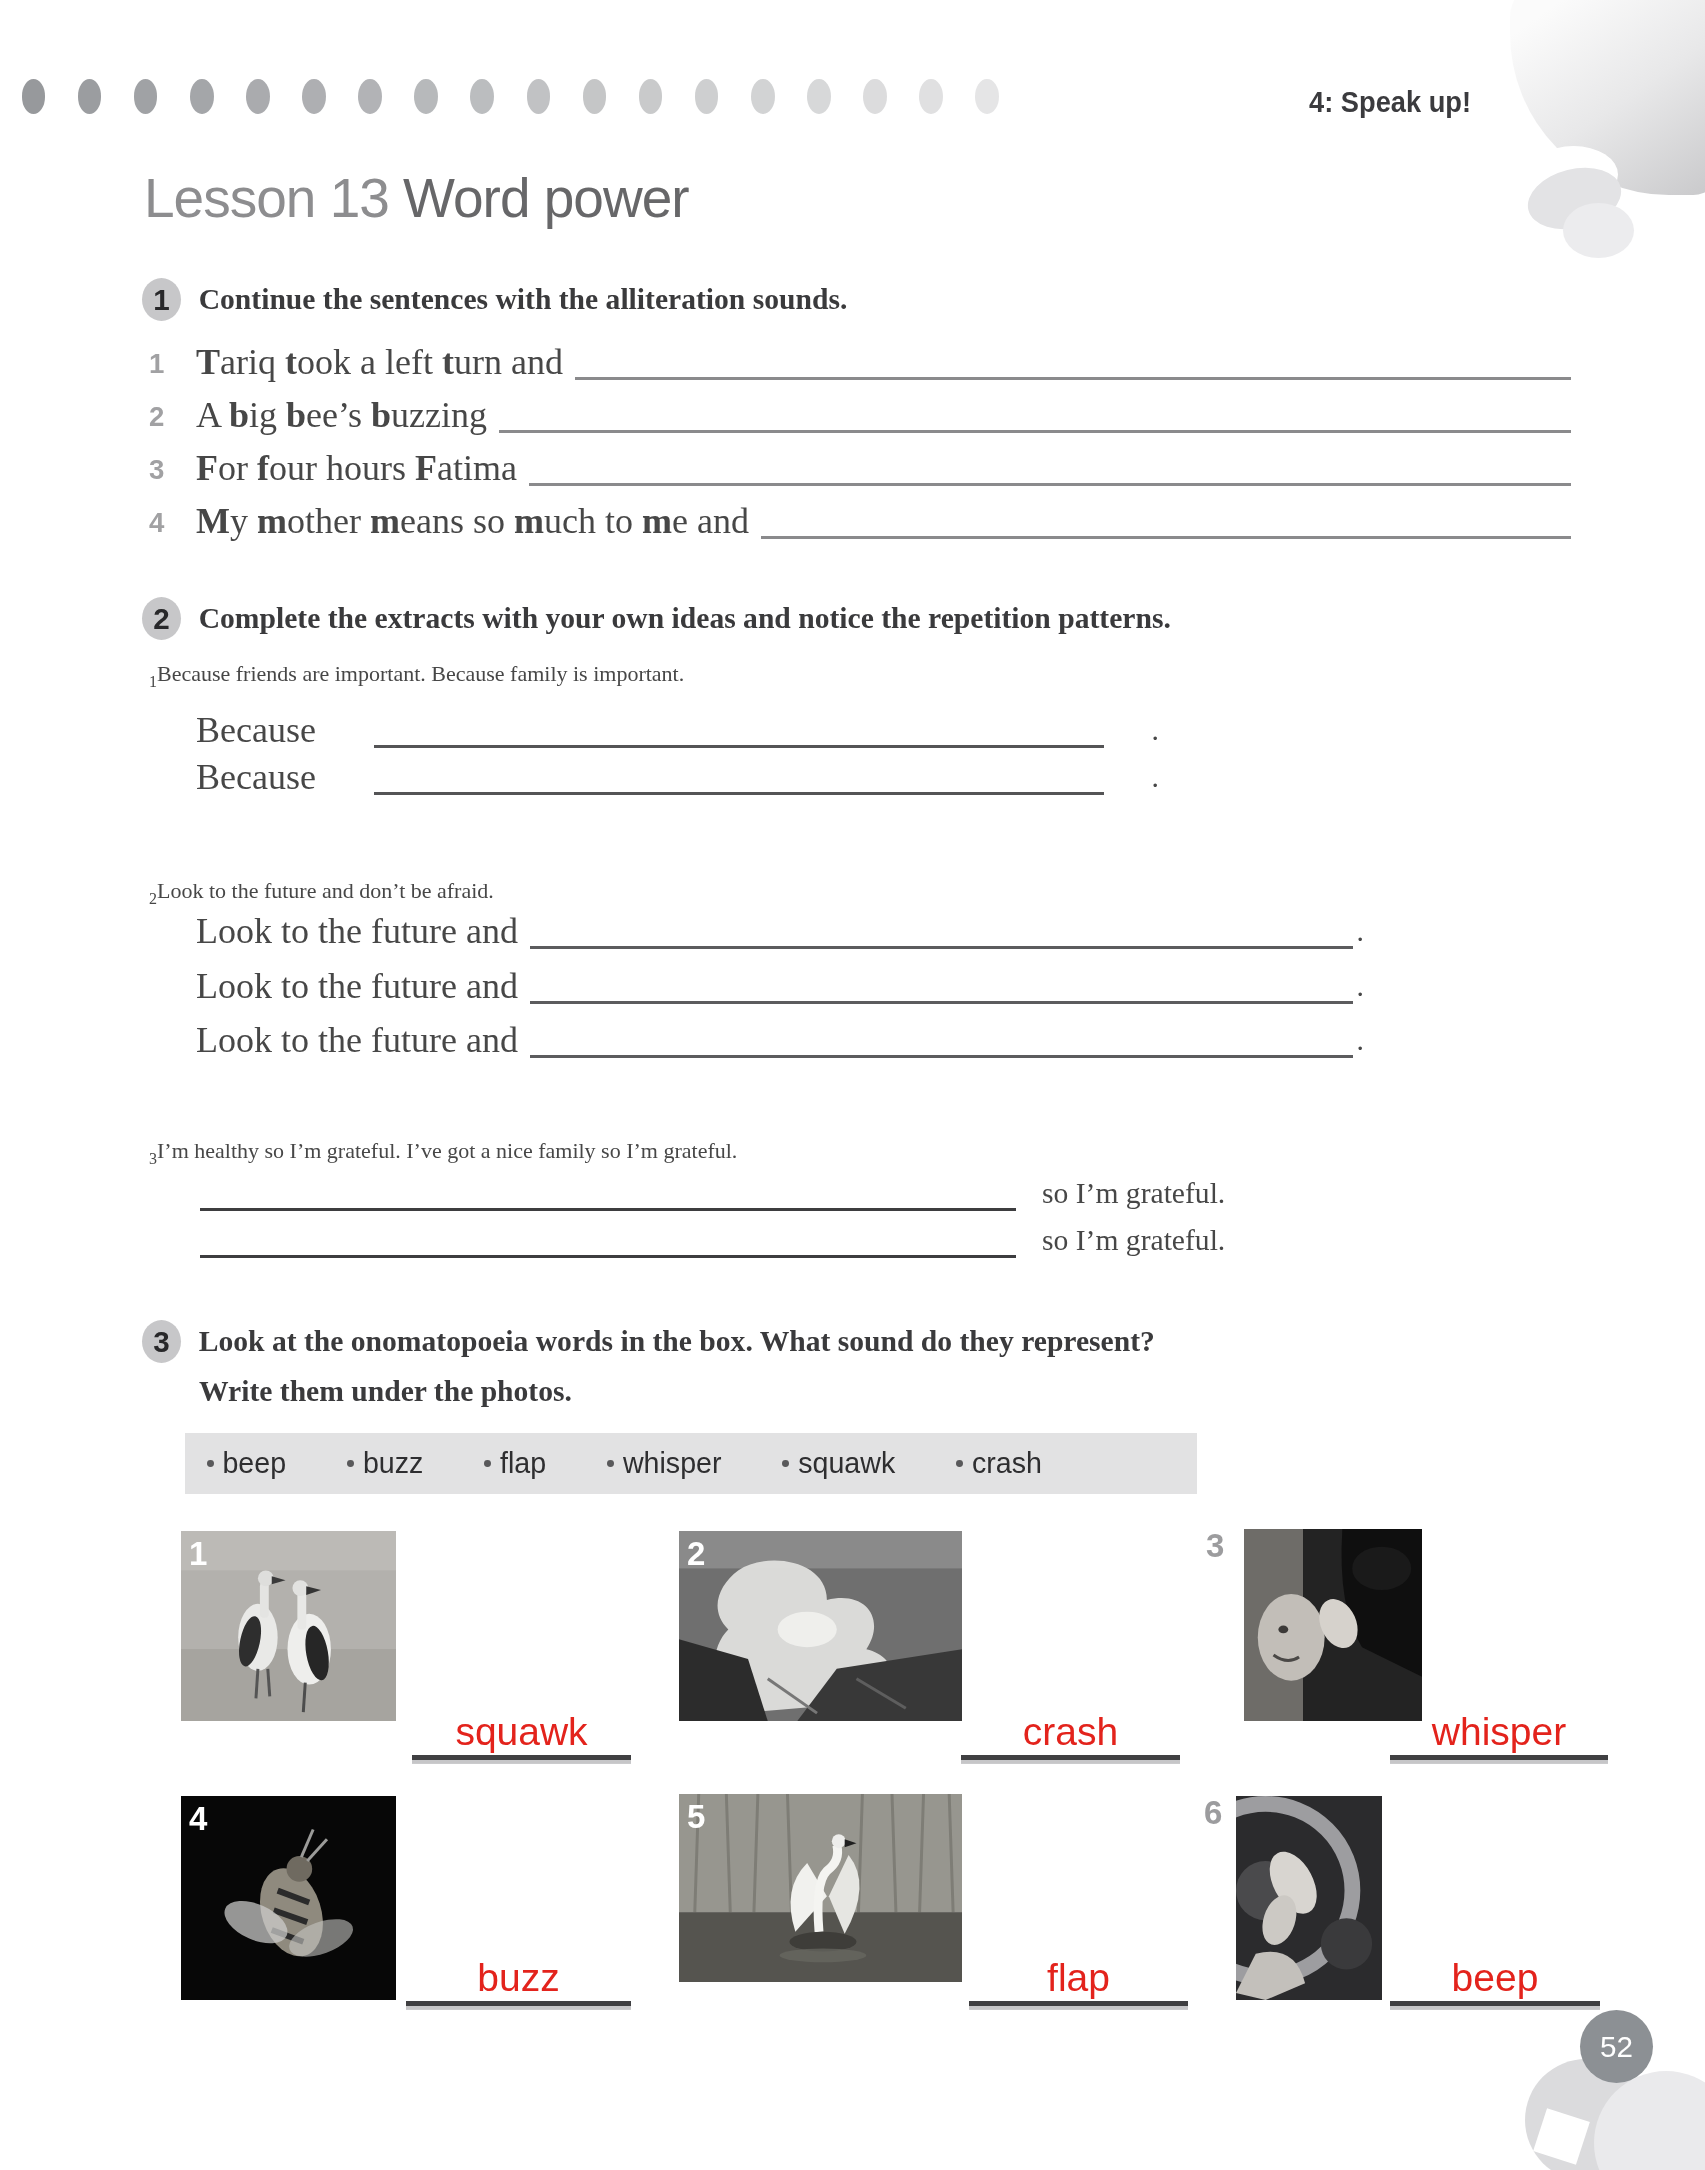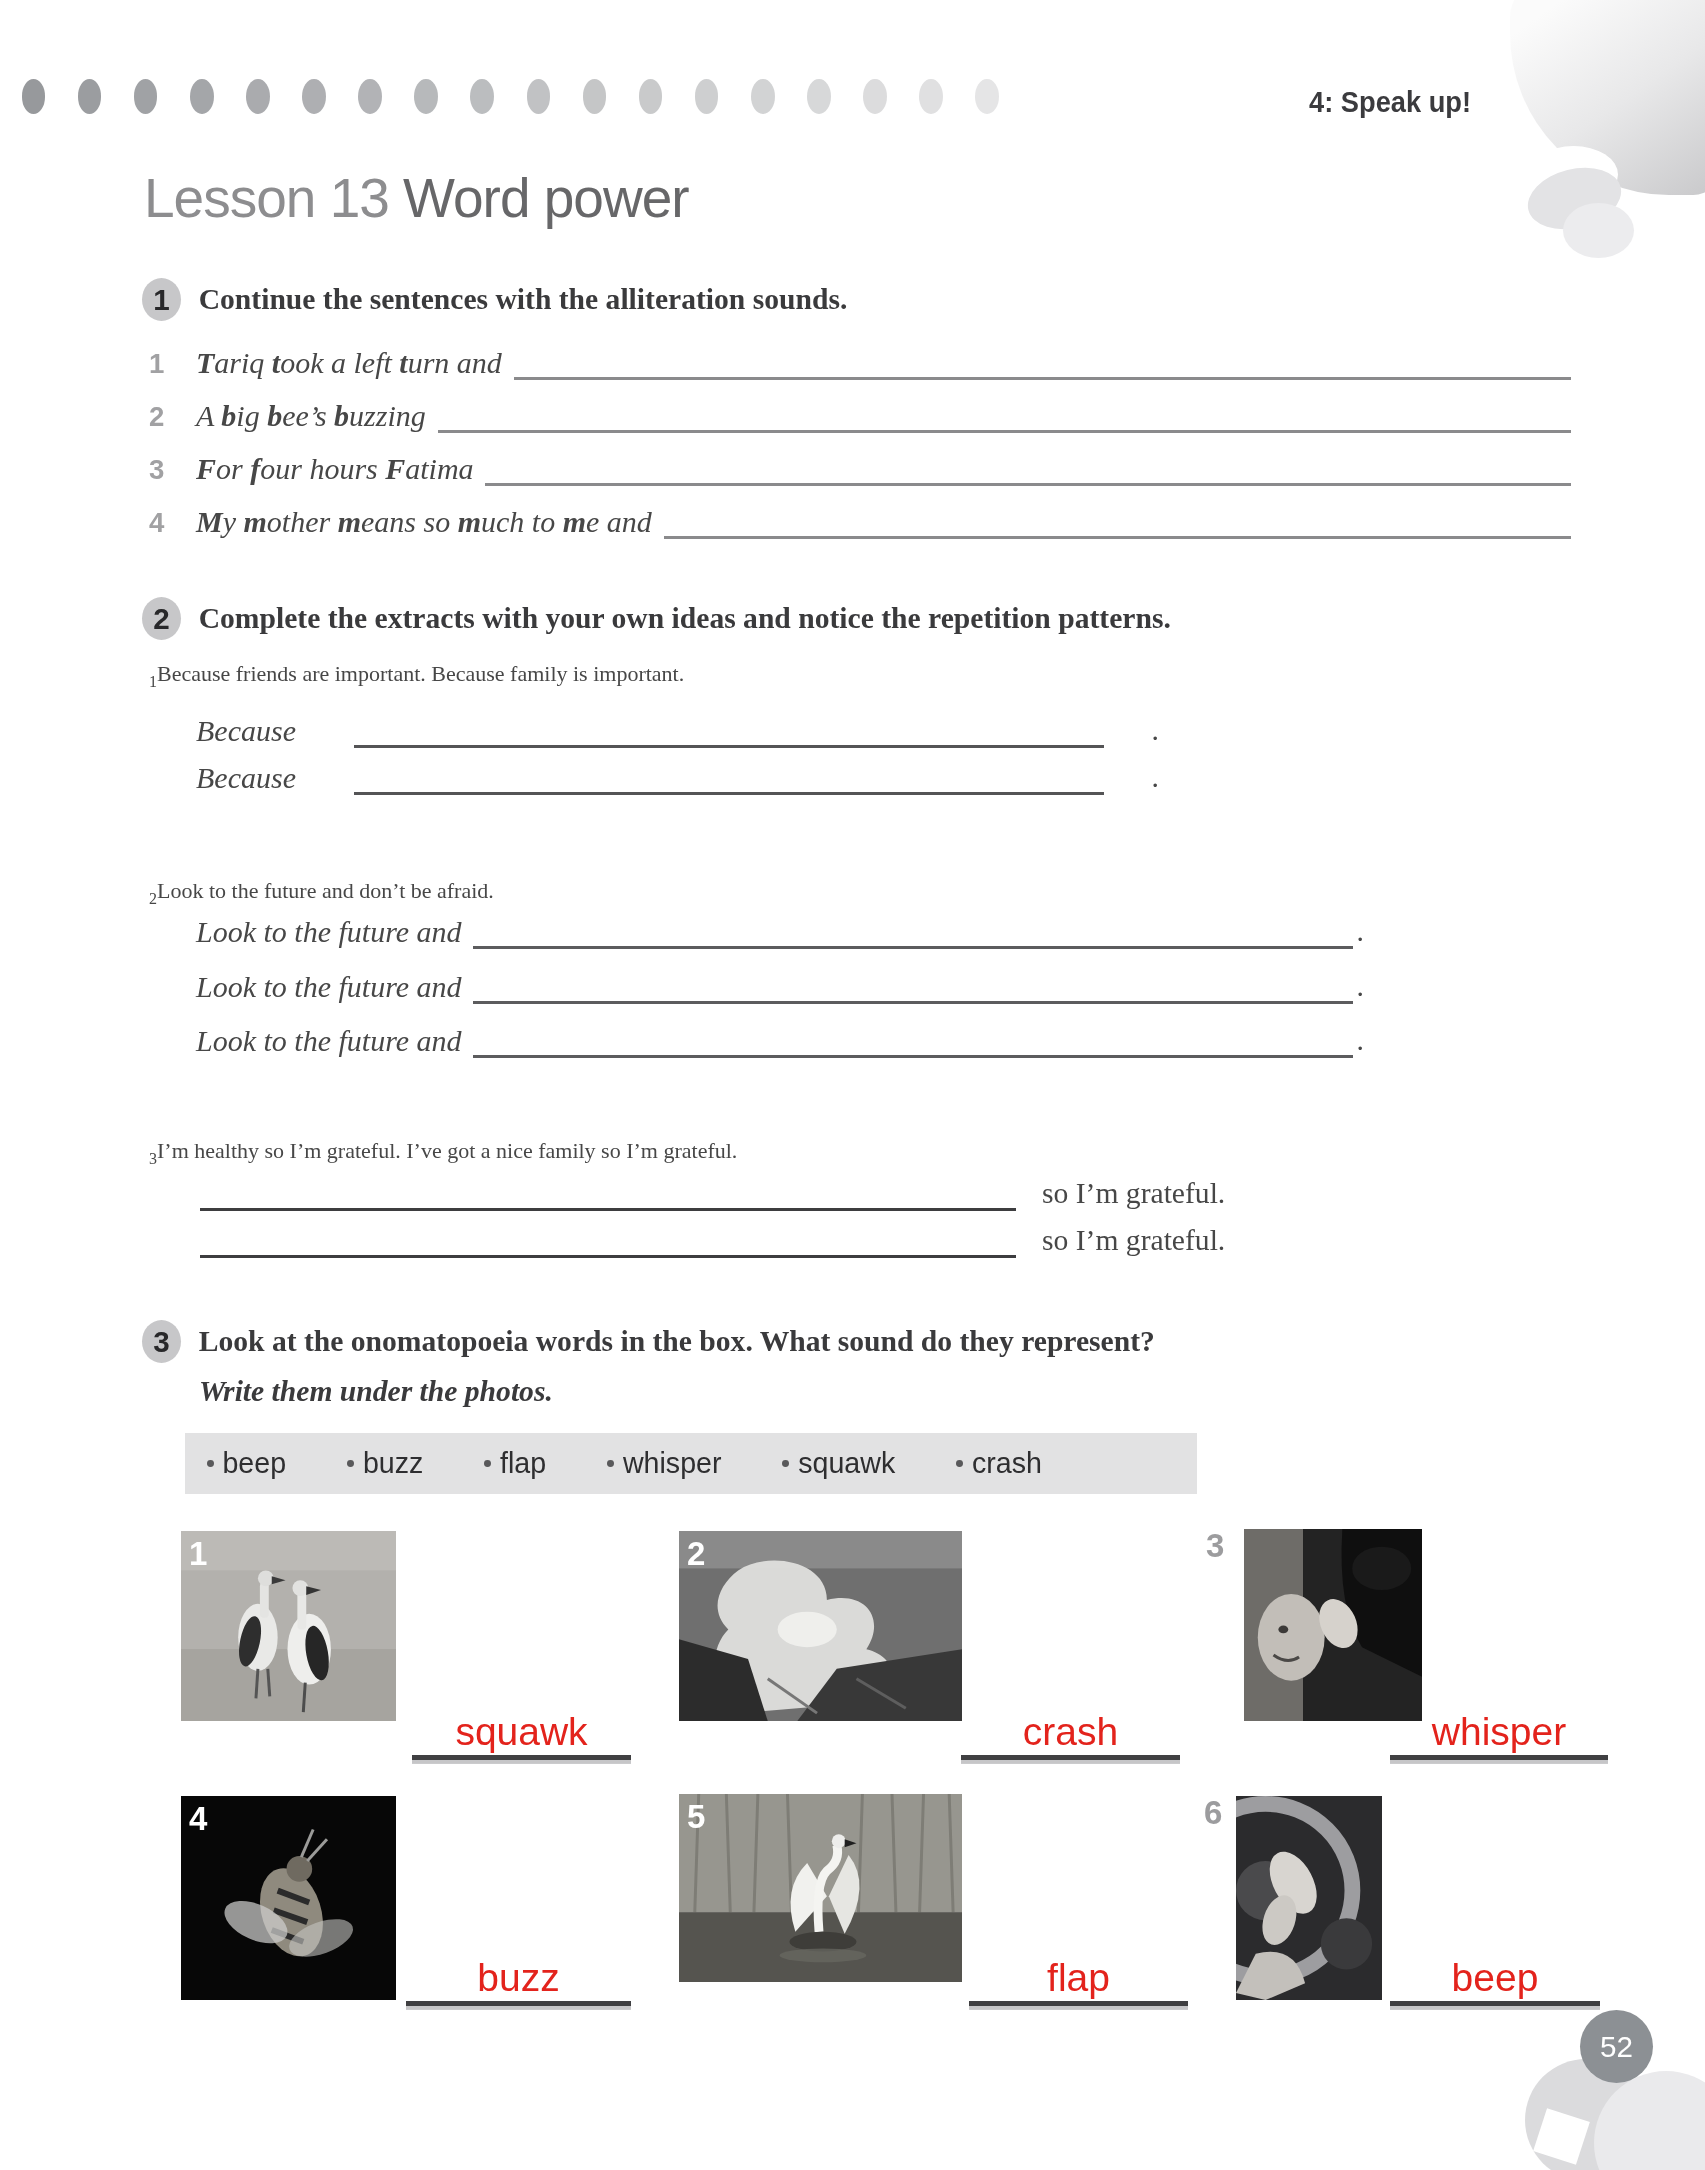--- a/index.html
+++ b/index.html
@@ -37,28 +37,28 @@
   .lesson-title .bold{font-weight:normal;color:#676769;}
   
   .ex-header{position:absolute;left:142px;display:flex;align-items:center;gap:17.7px;}
   .badge{
     flex:0 0 auto;width:39px;height:43px;border-radius:50%;
     background:#c7c7c9;color:#28282a;
     font-family:"Liberation Sans",sans-serif;font-weight:bold;font-size:29.6px;
     display:flex;align-items:center;justify-content:center;
   }
   .ex-header .instr{font-weight:bold;font-size:29.6px;color:#3a3a3c;white-space:nowrap;}
-  .instr2{position:absolute;left:199px;font-weight:bold;font-size:29.6px;color:#3a3a3c;white-space:nowrap;font-style:italic;}
+  .instr2{position:absolute;left:199px;font-weight:bold;font-size:29.6px;color:#3a3a3c;white-space:nowrap;}
   
   .row{position:absolute;display:flex;align-items:flex-end;height:37px;}
   .row .num{
     font-family:"Liberation Sans",sans-serif;font-weight:bold;font-size:27.6px;color:#a1a1a3;
     width:47px;flex:0 0 auto;line-height:33px;
   }
-  .row .txt{font-size:30px;line-height:35px;white-space:nowrap;font-style:italic;}
+  .row .txt{font-size:36px;line-height:35px;white-space:nowrap;}
   .row .tail{font-size:29.6px;line-height:35px;white-space:nowrap;margin-left:3.9px;}
   .blank{height:33px;}
   .row-ex1{left:149px;width:1422px;}
   .row-ex1 .blank{flex:1;margin-left:11.8px;border-bottom:3.9px solid #8a8a8c;}
   .prompt{position:absolute;display:flex;height:37px;align-items:flex-end;left:149px;}
   .prompt .txt{font-size:22px;line-height:35px;white-space:nowrap;}
   .row-because{left:196px;width:963px;gap:44px;}
   .row-because .blank{flex:1;margin-left:13.8px;border-bottom:3px solid #545456;}
   .row-look{left:196px;width:1168px;}
   .row-look .blank{flex:1;margin-left:11.8px;border-bottom:3px solid #5c5c5e;}

